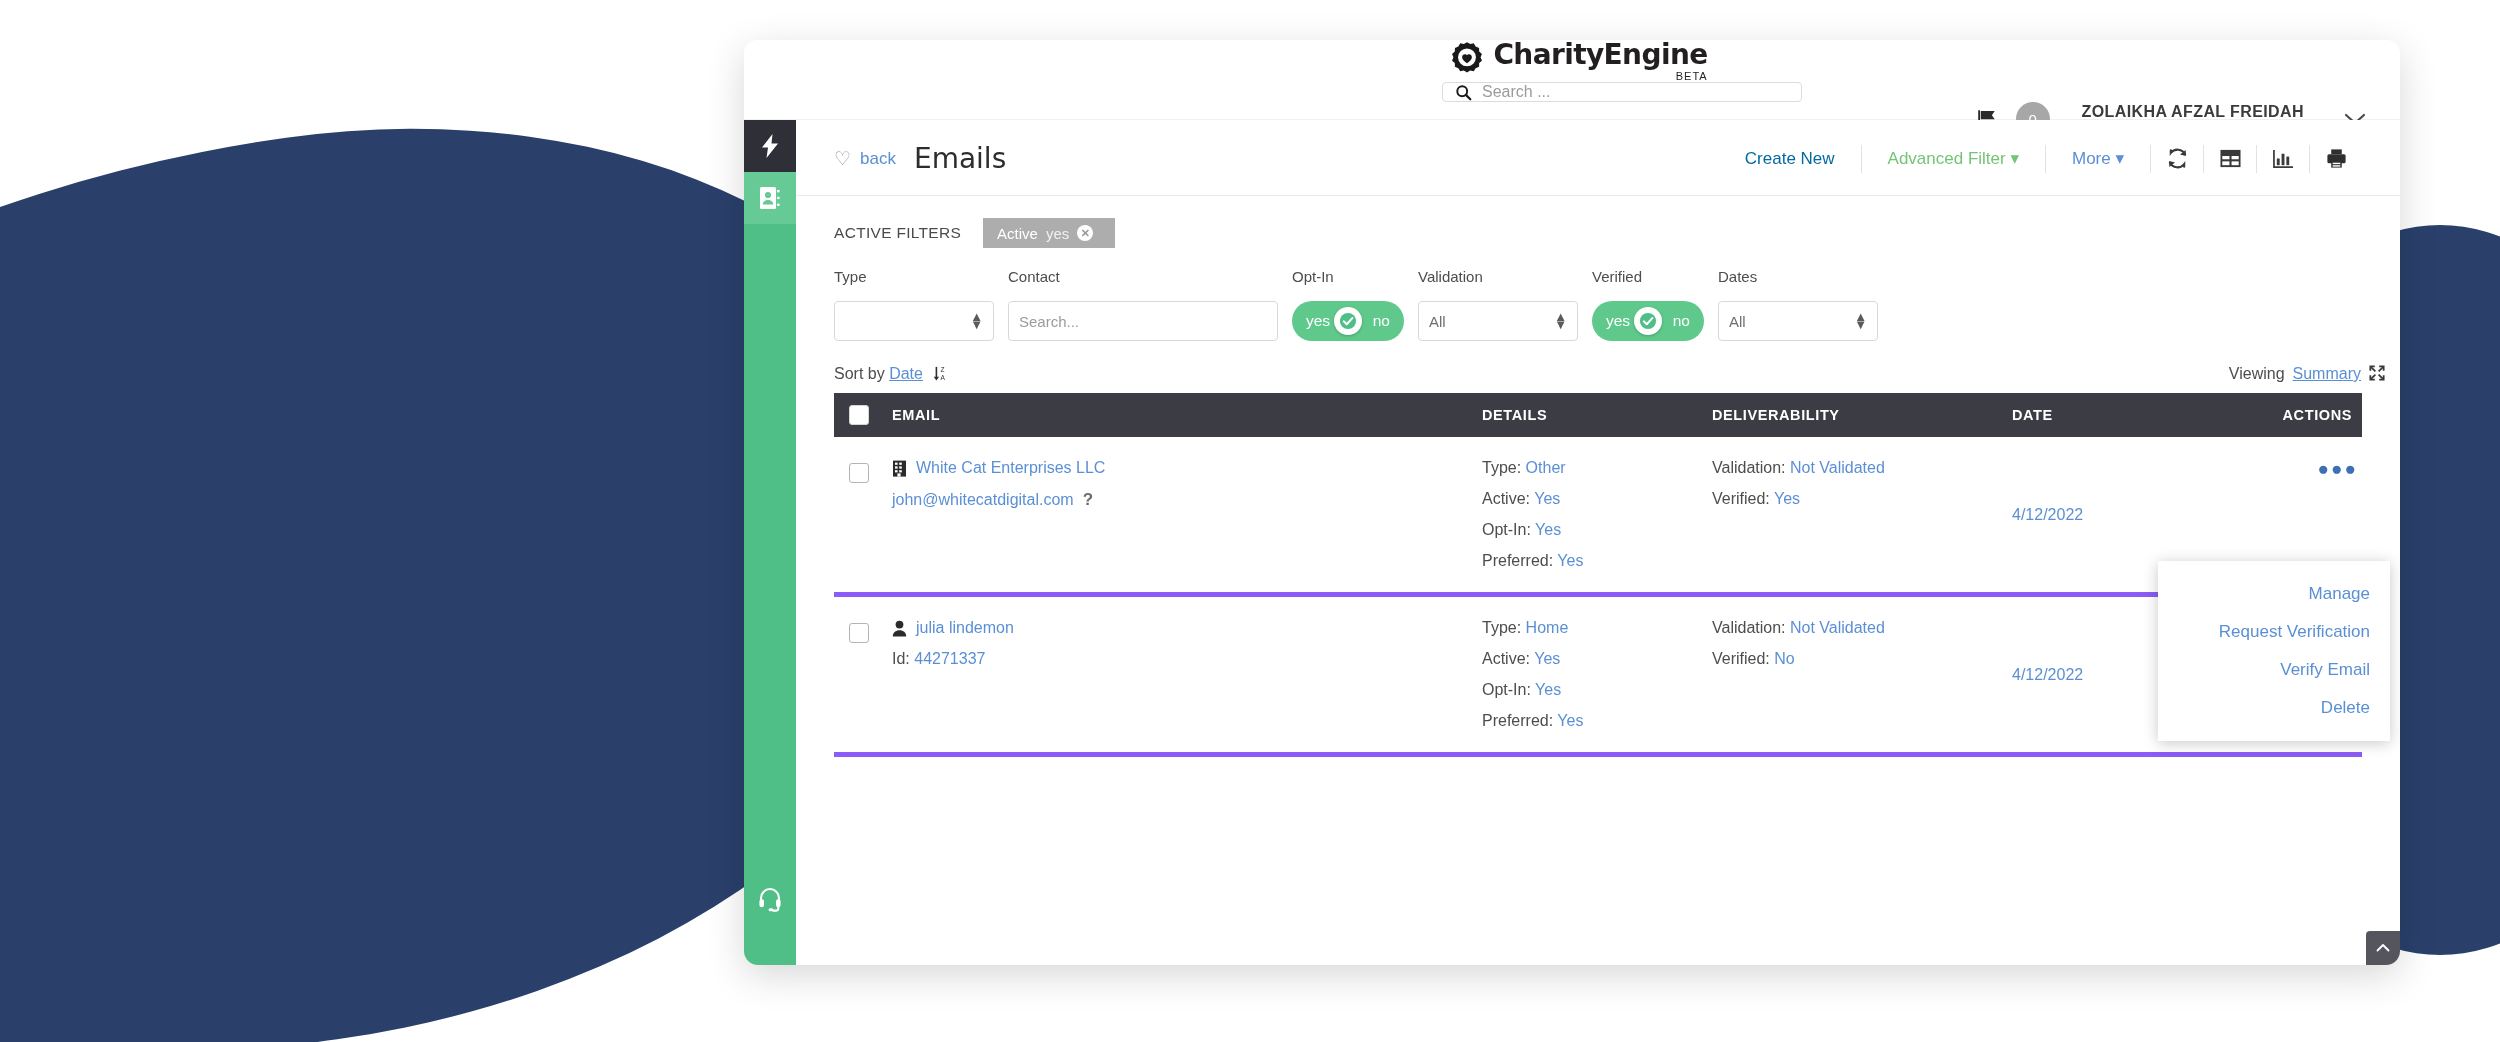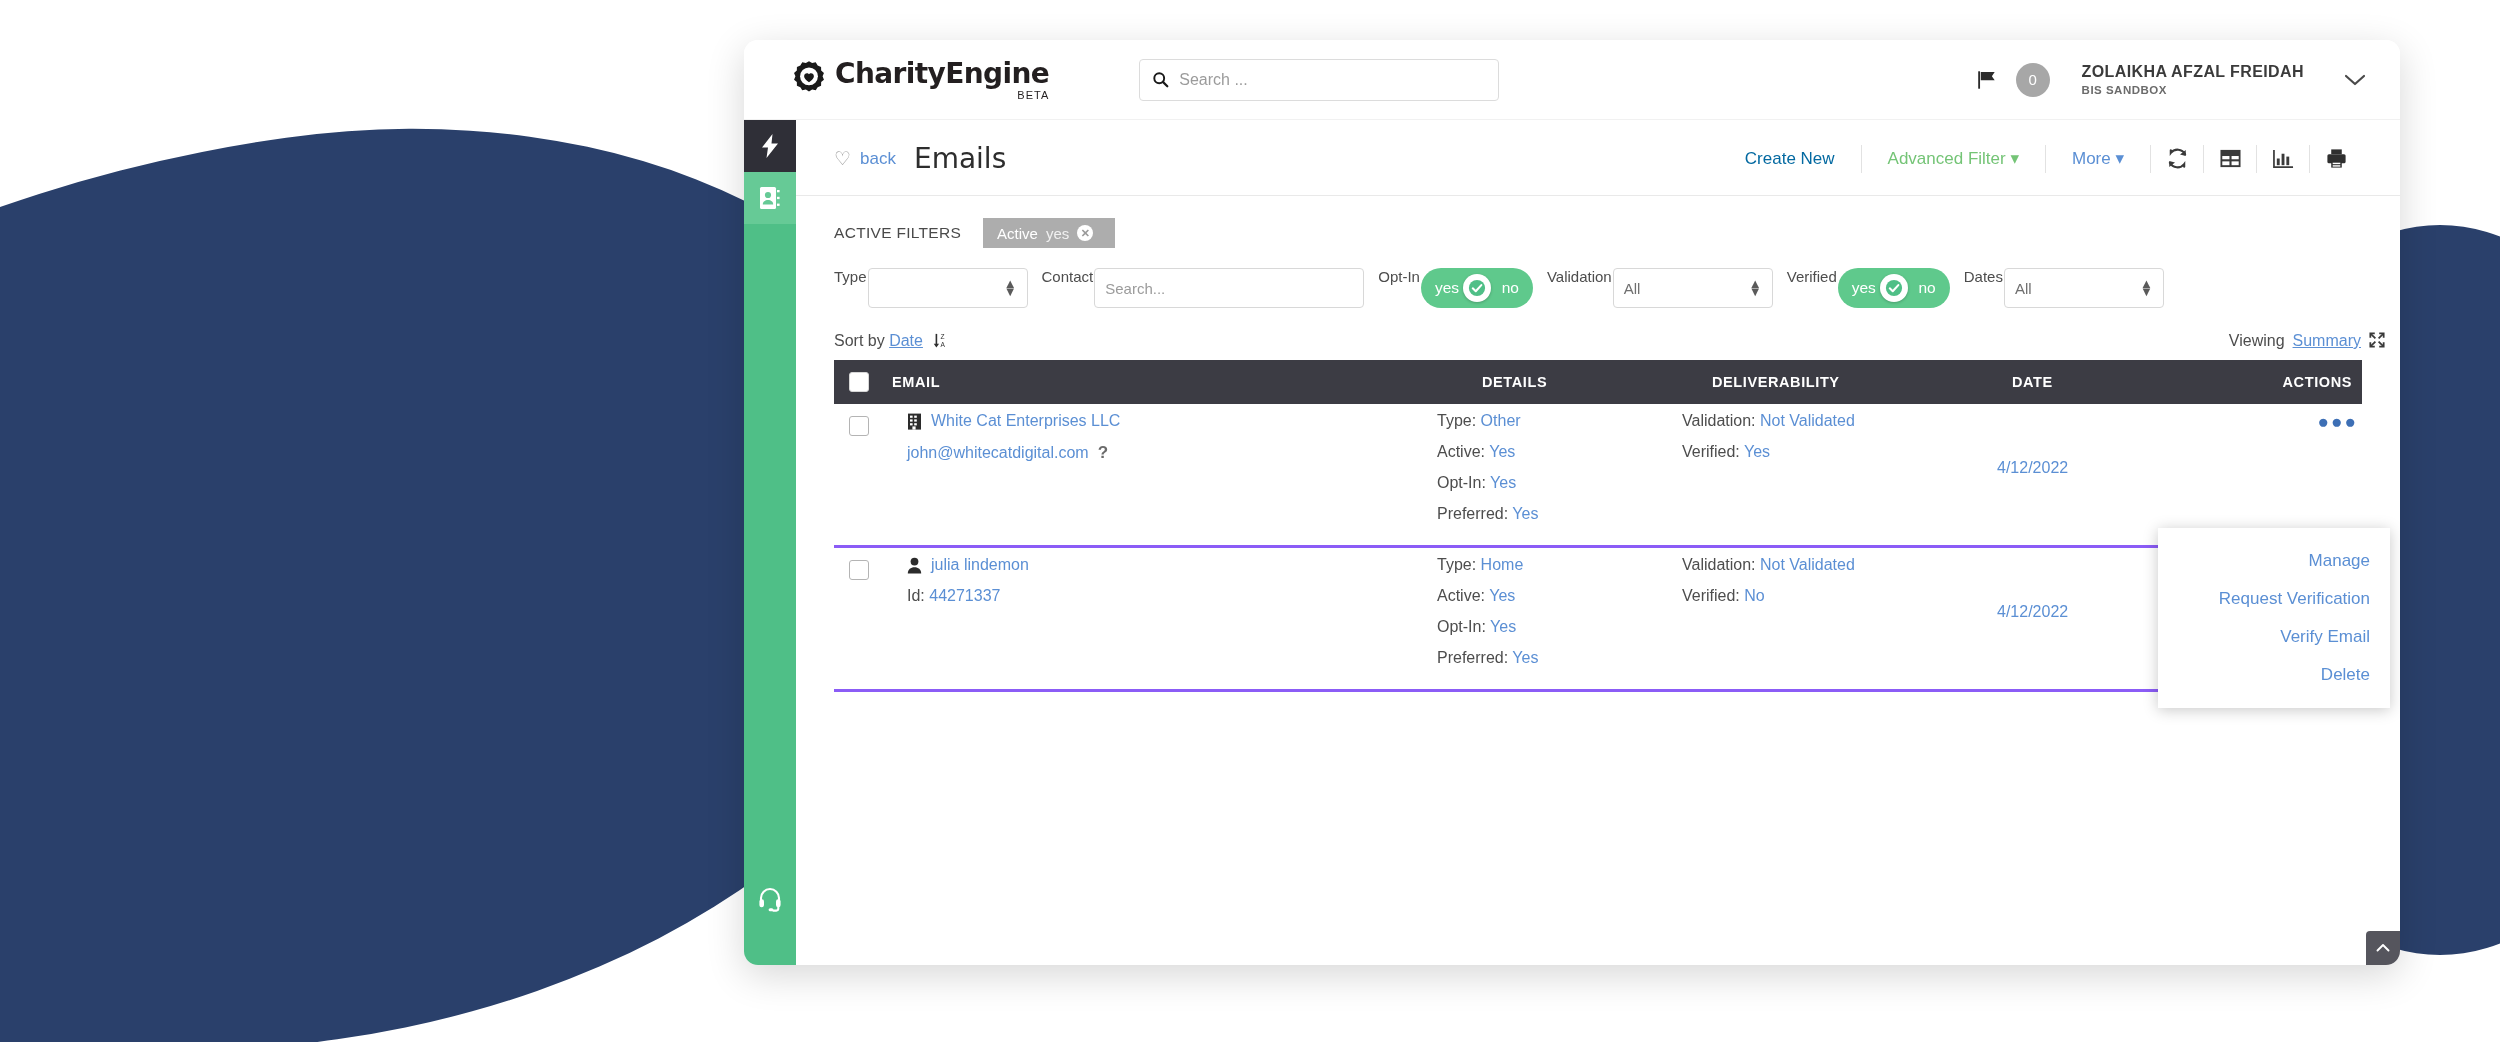--- a/index.html
+++ b/index.html
@@ -40,20 +40,21 @@
     z-index: 2;
   }
 
   
   #topbar {
     height: 80px;
     display: flex; align-items: center;
     background: #fff;
     padding: 0 34px 0 44px;
     border-bottom: 1px solid #f1f1f1;
+    flex-direction: column;
   }
   #logo-wrap { display: flex; align-items: flex-end; gap: 5px; }
   #logo-gear { width: 42px; height: 42px; flex: 0 0 auto; }
   .logo-text-col { display: flex; flex-direction: column; align-items: flex-end; line-height: 1; }
   #logo-name {
     font-size: 28px; font-weight: 700; color: #231f20;
     letter-spacing: -.6px; font-family: "DejaVu Sans", sans-serif;
   }
   #logo-beta { font-size: 11px; letter-spacing: 1px; color: #231f20; margin-top: 2px; }
 
@@ -148,21 +149,21 @@
     color: #9a9a9a; font-size: 11px; font-weight: 700;
     display: flex; align-items: center; justify-content: center;
     line-height: 1;
   }
 
   
   #filters-row {
     display: flex; align-items: flex-end; gap: 14px;
     padding: 20px 38px 0 38px;
   }
-  .filter-field { display: flex; flex-direction: row; gap: 1px; }
+  .filter-field { display: flex; flex-direction: column; gap: 16px; }
   .filter-label { font-size: 15px; color: #4d4d4d; }
   .filter-select, .filter-text {
     height: 40px; border: 1px solid #d8d8d8; border-radius: 4px;
     background: #fff; display: flex; align-items: center;
     padding: 0 10px; font-size: 15px; color: #6f6f6f;
     position: relative;
   }
   .filter-select .stepper {
     position: absolute; right: 10px; top: 50%; transform: translateY(-50%);
     display: flex; flex-direction: column; line-height: .62; color: #5a5a5a; font-size: 13px;
@@ -214,23 +215,23 @@
   .th-deliverability { width: 300px; }
   .th-date { width: 200px; }
   .th-actions { width: 150px; text-align: right; padding-right: 10px; }
 
   .chk {
     width: 20px; height: 20px; border: 1px solid #b4b4b4; border-radius: 3px; background: #fff;
   }
   #table-head .chk { border-color: #d6d6d6; }
 
   .row {
-    display: flex; padding: 8px 0 22px 0;
-    border-bottom: 3px solid #8b5cf6;
-    font-size: 16px; color: #4d4d4d; gap: 15px;
+    display: flex; padding: 22px 0 22px 0;
+    border-bottom: 5px solid #8b5cf6;
+    font-size: 16px; color: #4d4d4d;
   }
   .cell-check { width: 50px; display: flex; justify-content: center; padding-top: 4px; }
   .cell-email { flex: 1; padding-left: 8px; display: flex; flex-direction: column; gap: 13px; }
   .cell-details { width: 230px; display: flex; flex-direction: column; gap: 13px; }
   .cell-deliverability { width: 300px; display: flex; flex-direction: column; gap: 13px; }
   .cell-date { width: 200px; margin-top: 47px; }
   .cell-actions { width: 150px; display: flex; justify-content: flex-end; padding-right: 4px; }
 
   .name-line { display: flex; align-items: center; gap: 9px; }
   .link { color: #5b8fd4; text-decoration: none; }

